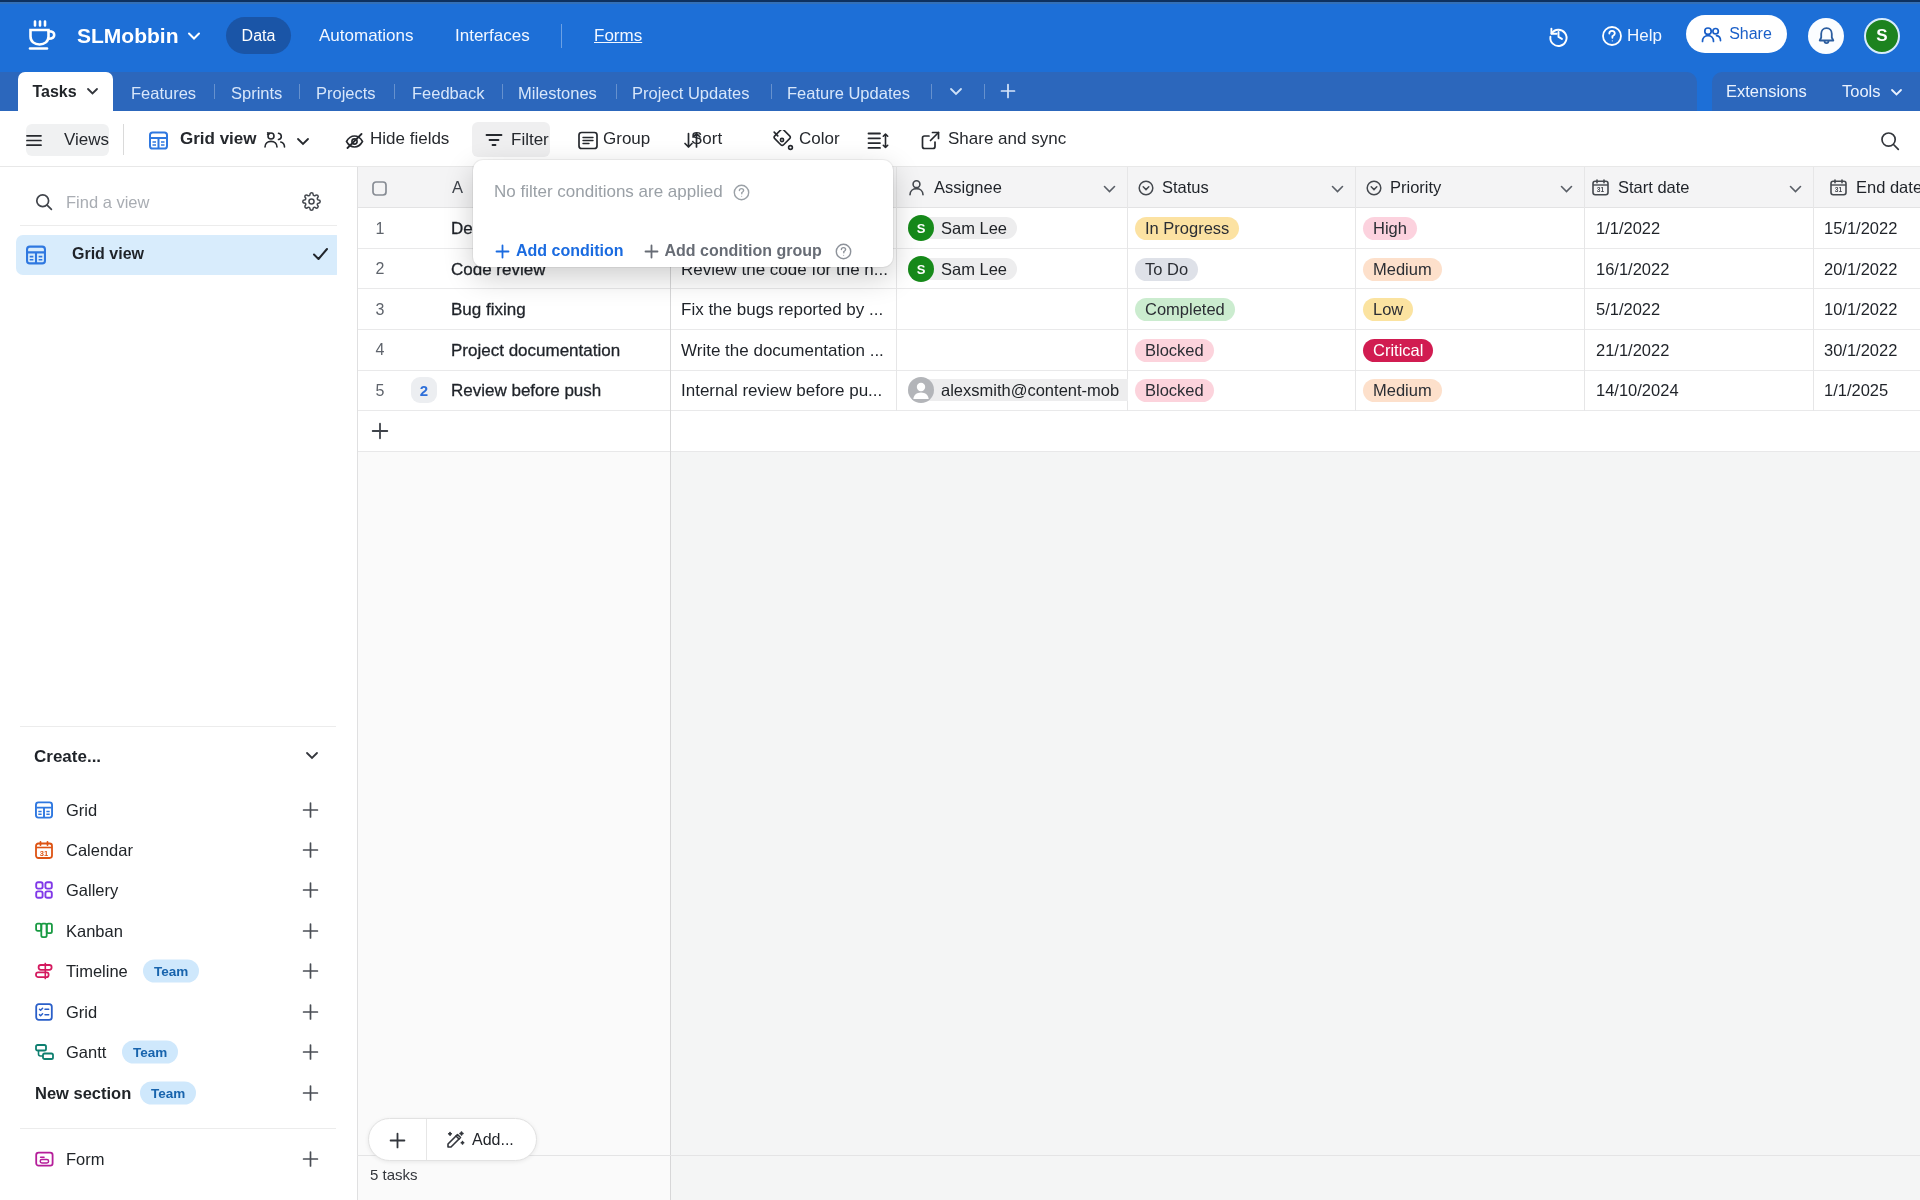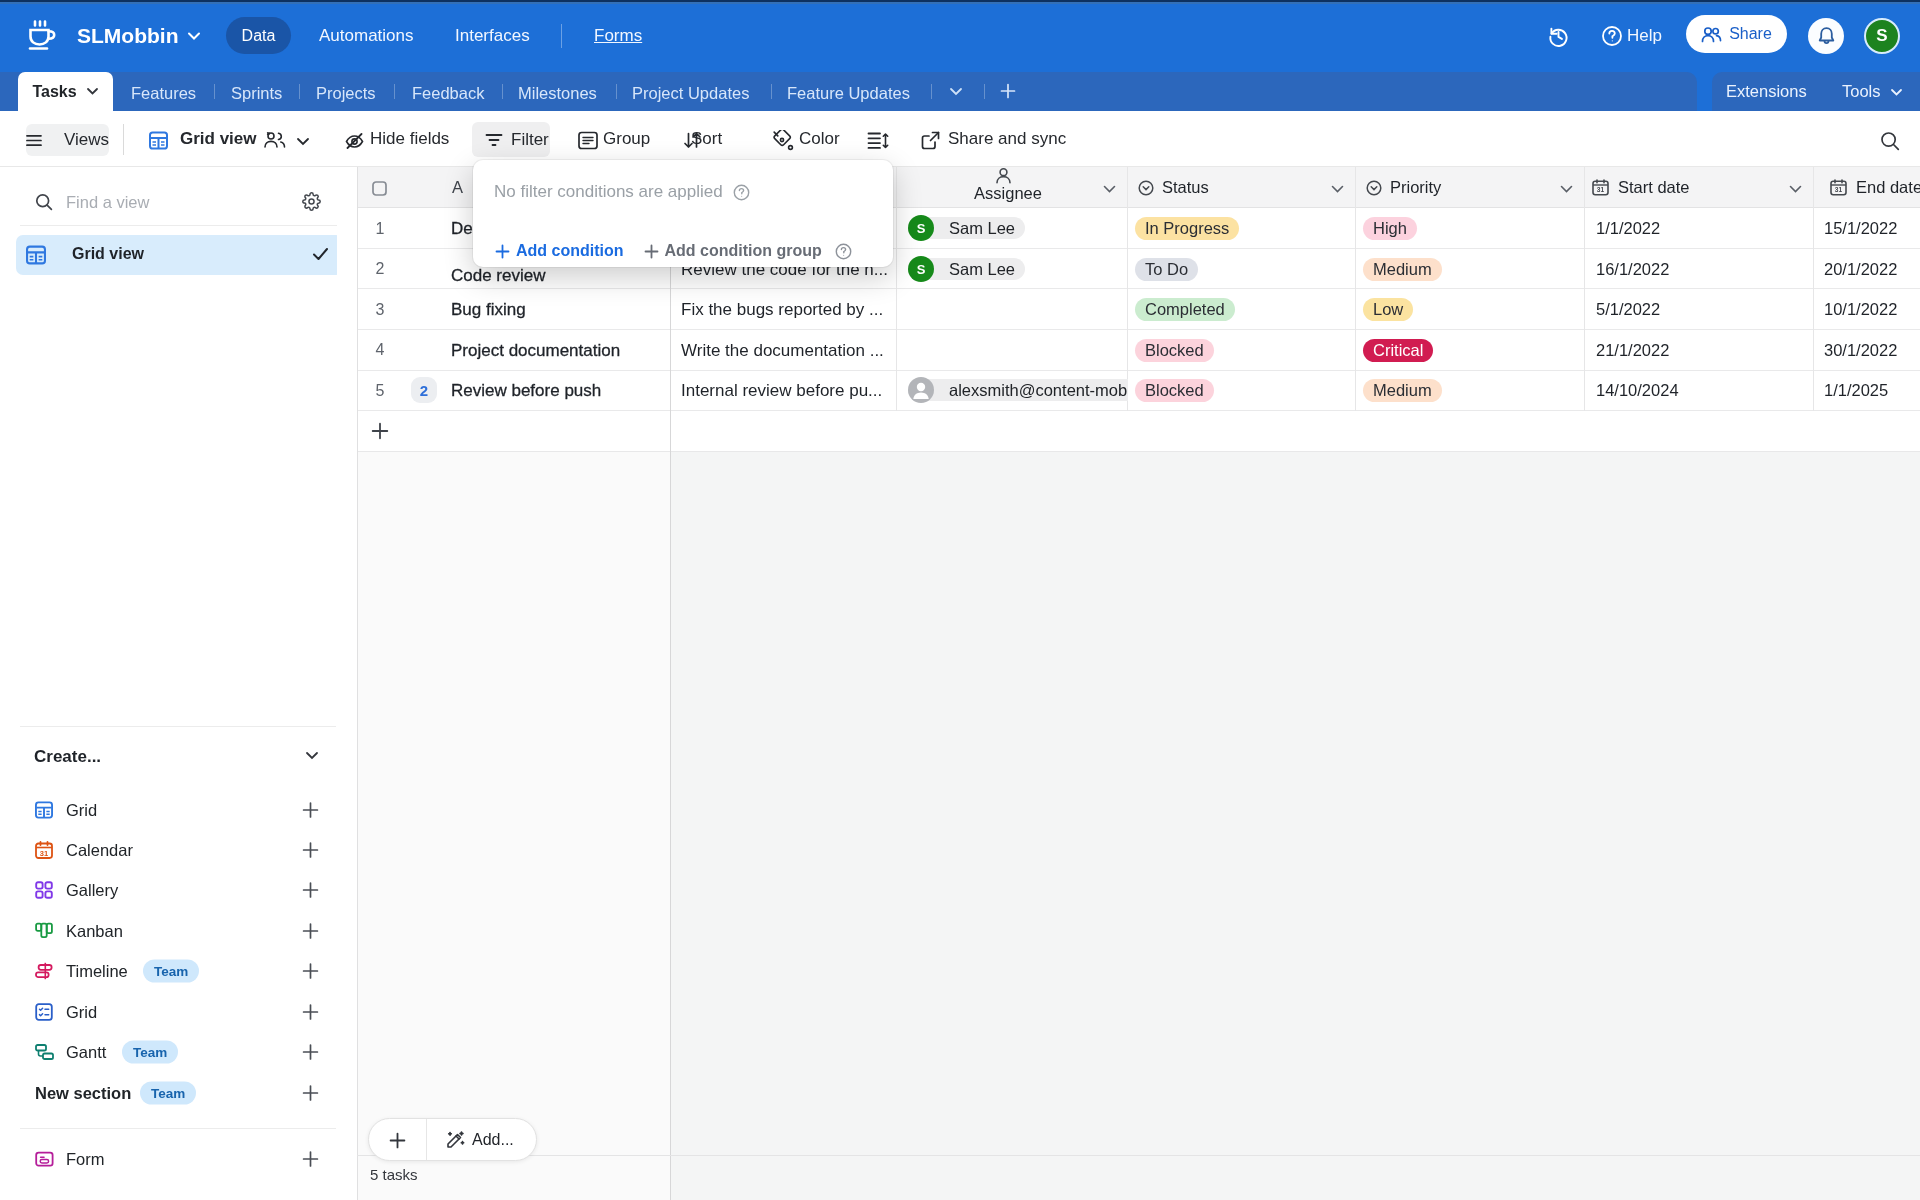--- a/index.html
+++ b/index.html
@@ -64,21 +64,21 @@
   .gcell { position:absolute; overflow:hidden; white-space:nowrap; }
   .hdrcell { position:absolute; top:167px; height:41px; display:flex; align-items:center; font-size:16.5px; color:#1f2329; overflow:hidden; white-space:nowrap; }
   .hdrchev { position:absolute; top:185px; }
   .rownum { position:absolute; width:40px; text-align:center; font-size:16px; color:#5f646c; }
   .namecell { font-size:17px; color:#1f2329; -webkit-text-stroke:0.3px #1f2329; }
   .notecell { font-size:17px; color:#1f2329; }
   .datecell { font-size:16.5px; color:#1f2329; }
   .pill { position:absolute; height:23px; border-radius:11.5px; padding:0 10px; font-size:16.5px; display:flex; align-items:center; color:#2b2e34; }
   .asgpill { position:absolute; height:22px; border-radius:11px; background:#ededee; display:flex; align-items:center; }
   .avatar { width:26px; height:26px; margin-top:-2px; margin-bottom:-2px; border-radius:50%; display:flex; align-items:center; justify-content:center; color:#fff; font-size:13px; font-weight:bold; flex:none; }
-  .asgname { font-size:16.5px; color:#212428; padding:0 10px 0 15px; white-space:nowrap; }
+  .asgname { font-size:16.5px; color:#212428; padding:0 10px 0 7px; white-space:nowrap; }
 
   #belowleft { position:absolute; left:357px; top:452px; width:313px; height:748px; background:#fafafa; }
   #belowright { position:absolute; left:670px; top:411px; width:1250px; height:789px; background:#f4f5f5; }
   #addrow { position:absolute; left:357px; top:411px; width:1563px; height:41px; background:#fff; border-bottom:1px solid #e8e8e9; }
   #vl-left { position:absolute; left:357px; top:167px; width:1px; height:1033px; background:#e0e0e1; }
   #vl-frozen { position:absolute; left:670px; top:167px; width:1px; height:1033px; background:#d7d7d8; }
   #sumline { position:absolute; left:357px; top:1155px; width:1563px; height:1px; background:#e4e4e5; }
   #sumtext { position:absolute; left:370px; top:1166px; font-size:15px; color:#33363c; }
   #addgroup { position:absolute; left:368px; top:1118px; width:169px; height:43px; background:#fff; border:1px solid #e2e2e2; border-radius:22px; box-shadow:0 1px 4px rgba(0,0,0,0.08); }
   #addgroup .div { position:absolute; left:57px; top:0; width:1px; height:41px; background:#e6e6e6; }
@@ -389,21 +389,21 @@
 <div id="gridarea"></div>
 <div id="belowright"></div>
 <div id="belowleft"></div>
 <div id="addrow"></div>
 <div id="gheader"></div>
 
 <svg class="abs" style="left:372px;top:181px" width="15" height="15" viewBox="0 0 15 15" fill="none" stroke="#878c94" stroke-width="1.7">
     <rect x="1" y="1" width="13" height="13" rx="3"></rect>
   </svg>
 <div class="hdrcell" style="left:452px;width:20px;color:#40454d;">A</div>
-<div class="hdrcell" style="left:908px;width:200px;flex-direction:column;">
+<div class="hdrcell" style="left:908px;width:200px;">
   <svg width="17" height="17" viewBox="0 0 17 17" fill="none" stroke="#45494f" stroke-width="1.6" stroke-linecap="round" style="margin-right:9px;flex:none;">
     <circle cx="8.5" cy="5.2" r="3.4"></circle>
     <path d="M2 15.8 C2 11.9 4.9 9.6 8.5 9.6 C12.1 9.6 15 11.9 15 15.8"></path>
   </svg>
   <span>Assignee</span>
 </div>
 <svg class="hdrchev abs" style="left:1103px" width="13" height="8" viewBox="0 0 13 8" fill="none" stroke="#595e66" stroke-width="1.6" stroke-linecap="round">
     <path d="M1.5 1.5 L6.5 6.5 L11.5 1.5"></path>
   </svg>
 <div class="hdrcell" style="left:1138px;width:180px;">
@@ -464,21 +464,21 @@
 
 <div class="rownum" style="left:360px;top:220px;">1</div>
 <div class="rownum" style="left:360px;top:260px;">2</div>
 <div class="rownum" style="left:360px;top:301px;">3</div>
 <div class="rownum" style="left:360px;top:341px;">4</div>
 <div class="rownum" style="left:360px;top:382px;">5</div>
 
 <div class="abs" style="left:411px;top:377px;width:26px;height:26px;border-radius:9px;background:#eceef1;color:#2e6fd9;font-size:15px;font-weight:bold;display:flex;align-items:center;justify-content:center;">2</div>
 
 <div class="gcell namecell" style="left:451px;top:219px;width:218px;">Design homepage</div>
-<div class="gcell namecell" style="left:451px;top:266px;width:218px;">Code review</div>
+<div class="gcell namecell" style="left:451px;top:260px;width:218px;">Code review</div>
 <div class="gcell namecell" style="left:451px;top:300px;width:218px;">Bug fixing</div>
 <div class="gcell namecell" style="left:451px;top:341px;width:218px;">Project documentation</div>
 <div class="gcell namecell" style="left:451px;top:381px;width:218px;">Review before push</div>
 
 <div class="gcell notecell" style="left:681px;top:260px;width:210px;">Review the code for the n...</div>
 <div class="gcell notecell" style="left:681px;top:300px;width:210px;">Fix the bugs reported by ...</div>
 <div class="gcell notecell" style="left:681px;top:341px;width:210px;">Write the documentation ...</div>
 <div class="gcell notecell" style="left:681px;top:381px;width:210px;">Internal review before pu...</div>
 
 <div class="asgpill" style="left:908px;top:217px;">

